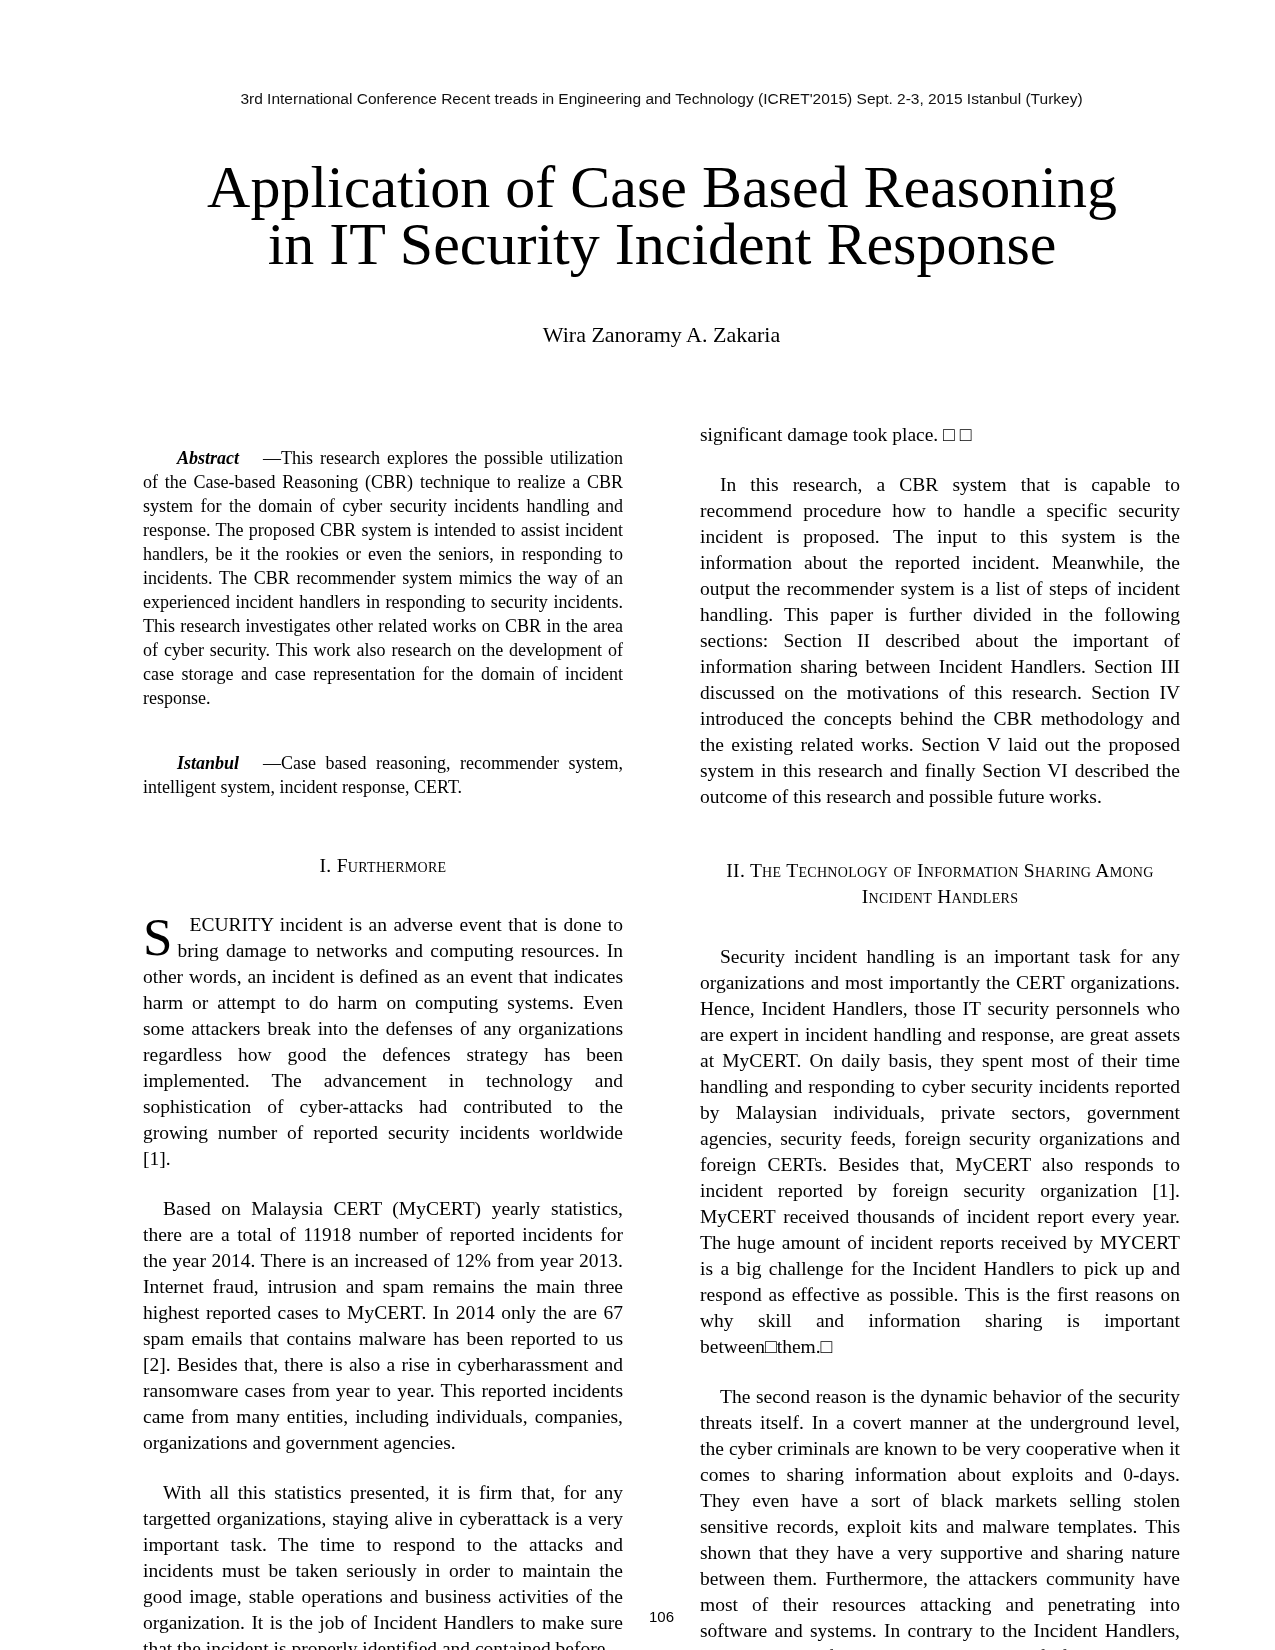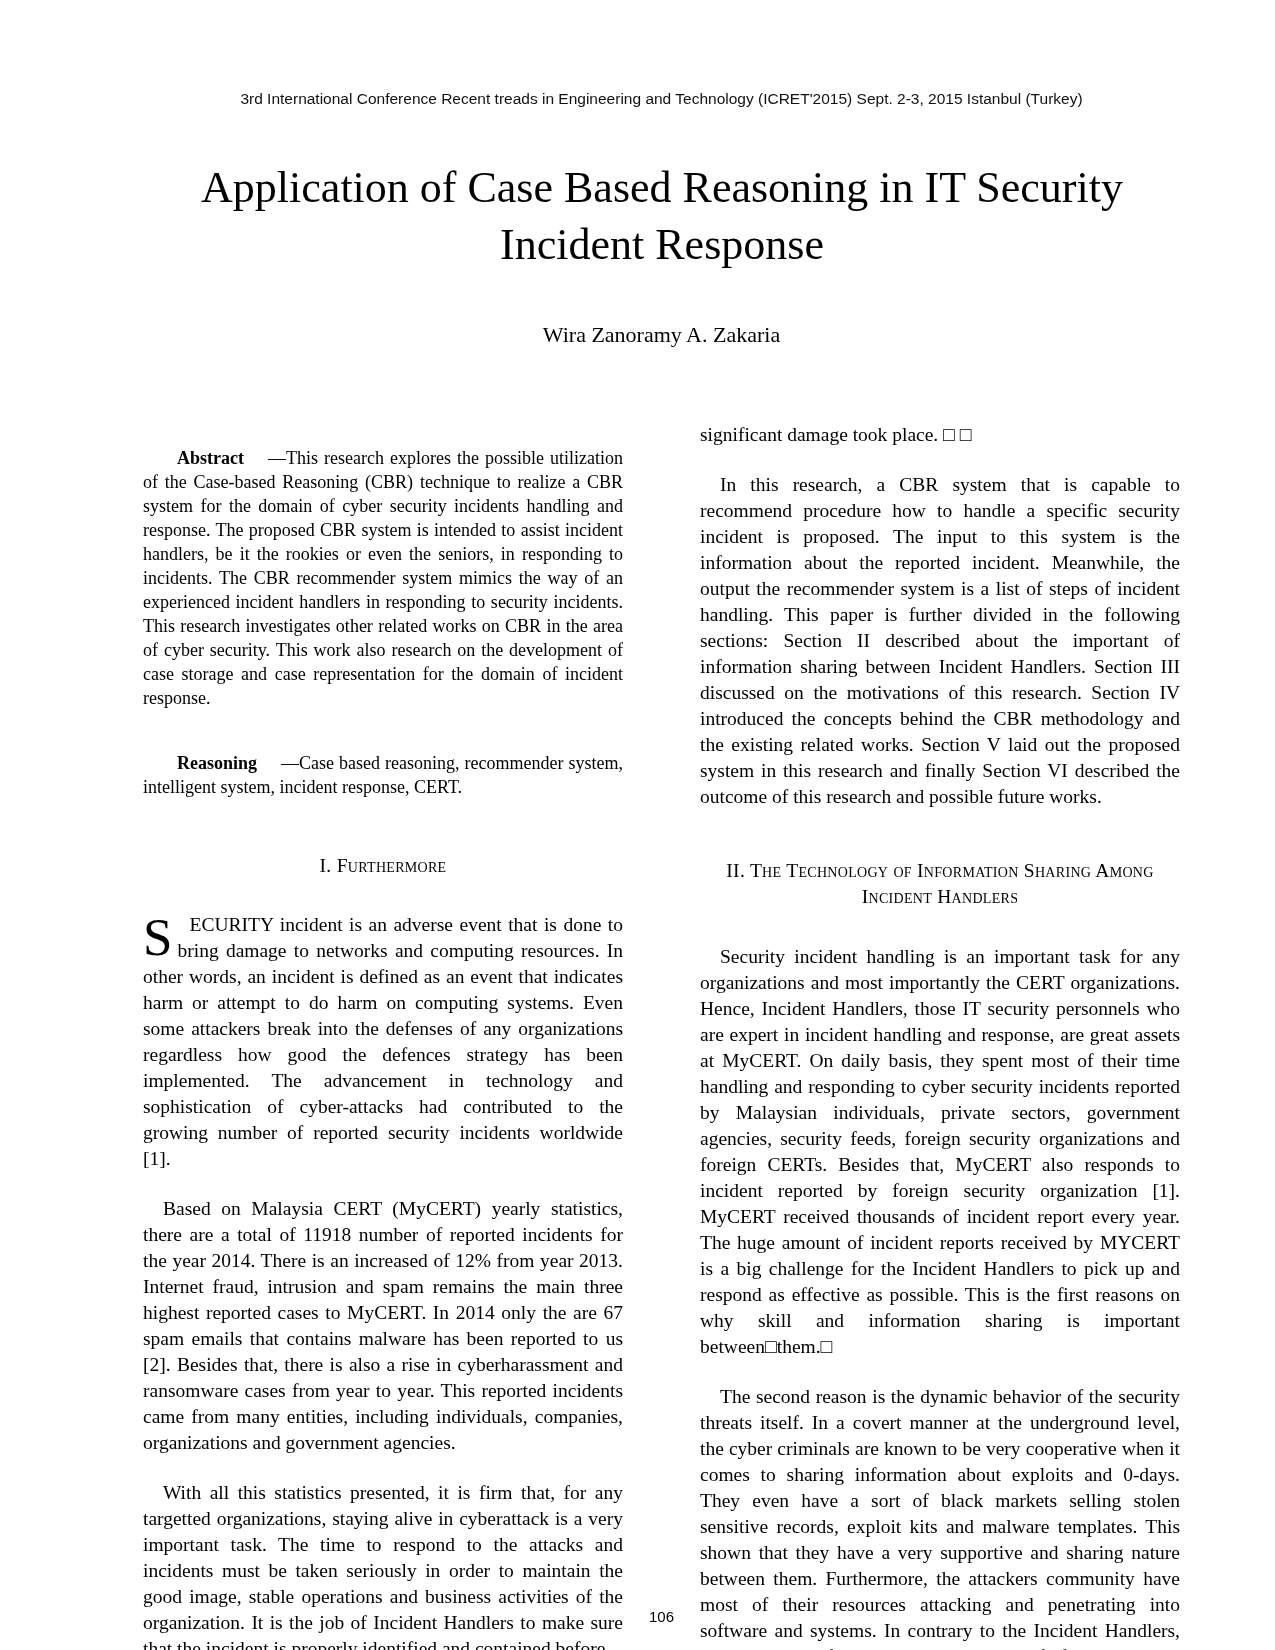--- a/index.html
+++ b/index.html
@@ -15,40 +15,40 @@
   }
   .conf-header {
     position:absolute; top:54px; left:0; width:100%;
     text-align:center;
     font-family:"Liberation Sans", sans-serif;
     font-size:15.5px; color:#111111;
   }
   .paper-title {
     position:absolute; top:123px; left:163px; width:950px;
     text-align:center;
-    font-size:44px; font-weight:normal; line-height:57px;
+    font-size:60px; font-weight:normal; line-height:57px;
   }
   .author {
     position:absolute; top:286px; left:0; width:100%;
     text-align:center;
     font-size:22px;
   }
   .col {
     position:absolute; width:528px;
     font-size:19.5px; line-height:26px;
     text-align:justify;
   }
   .col-left  { left:95px;  top:398px; }
   .col-right { left:652px; top:374px; }
   .abstract, .keywords {
     font-size:18px; line-height:24px;
     text-indent:22px;
   }
   .keywords { margin-top:17px; }
-  .lead-label { font-weight:bold; }
+  .lead-label { font-weight:bold; font-style:italic; }
   .sec-heading {
     font-variant:small-caps;
     font-weight:normal;
     font-size:19.5px; line-height:26px;
     text-align:center; text-indent:0;
     letter-spacing:0.3px;
   }
   .sec-heading.h1 { margin:30px 0 9px 0; }
   .sec-heading.h2 { margin:24px 0 10px 0; }
   .body-par { text-indent:20px;font-family:Liberation Serif, serif; }
@@ -83,21 +83,21 @@
   <div class="conf-header">3rd International Conference Recent treads in Engineering and Technology (ICRET'2015) Sept. 2-3, 2015 Istanbul (Turkey)</div>
 
   <h1 class="paper-title">Application of Case Based Reasoning in IT Security Incident Response</h1>
 
   <div class="author">Wira Zanoramy A. Zakaria</div>
 
   <div class="col col-left">
 
     <p class="abstract"><span class="lead-label">Abstract</span><span>—This research explores the possible utilization of the Case-based Reasoning (CBR) technique to realize a CBR system for the domain of cyber security incidents handling and response. The proposed CBR system is intended to assist incident handlers, be it the rookies or even the seniors, in responding to incidents. The CBR recommender system mimics the way of an experienced incident handlers in responding to security incidents. This research investigates other related works on CBR in the area of cyber security. This work also research on the development of case storage and case representation for the domain of incident response.</span></p>
 
-    <p class="keywords"><span class="lead-label">Reasoning</span><span>—Case based reasoning, recommender system, intelligent system, incident response, CERT.</span></p>
+    <p class="keywords"><span class="lead-label">Istanbul</span><span>—Case based reasoning, recommender system, intelligent system, incident response, CERT.</span></p>
 
     <h2 class="sec-heading h1">I. Furthermore</h2>
 
     <p class="body-par no-indent"><span class="dropcap">S</span><span>ECURITY incident is an adverse event that is done to bring damage to networks and computing resources. In other words, an incident is defined as an event that indicates harm or attempt to do harm on computing systems. Even some attackers break into the defenses of any organizations regardless how good the defences strategy has been implemented. The advancement in technology and sophistication of cyber-attacks had contributed to the growing number of reported security incidents worldwide [1].</span></p>
 
     <p class="body-par">Based on Malaysia CERT (MyCERT) yearly statistics, there are a total of 11918 number of reported incidents for the year 2014. There is an increased of 12% from year 2013. Internet fraud, intrusion and spam remains the main three highest reported cases to MyCERT. In 2014 only the are 67 spam emails that contains malware has been reported to us [2]. Besides that, there is also a rise in cyberharassment and ransomware cases from year to year. This reported incidents came from many entities, including individuals, companies, organizations and government agencies.</p>
 
     <p class="body-par">With all this statistics presented, it is firm that, for any targetted organizations, staying alive in cyberattack is a very important task. The time to respond to the attacks and incidents must be taken seriously in order to maintain the good image, stable operations and business activities of the organization. It is the job of Incident Handlers to make sure that the incident is properly identified and contained before</p>
 
   </div>

